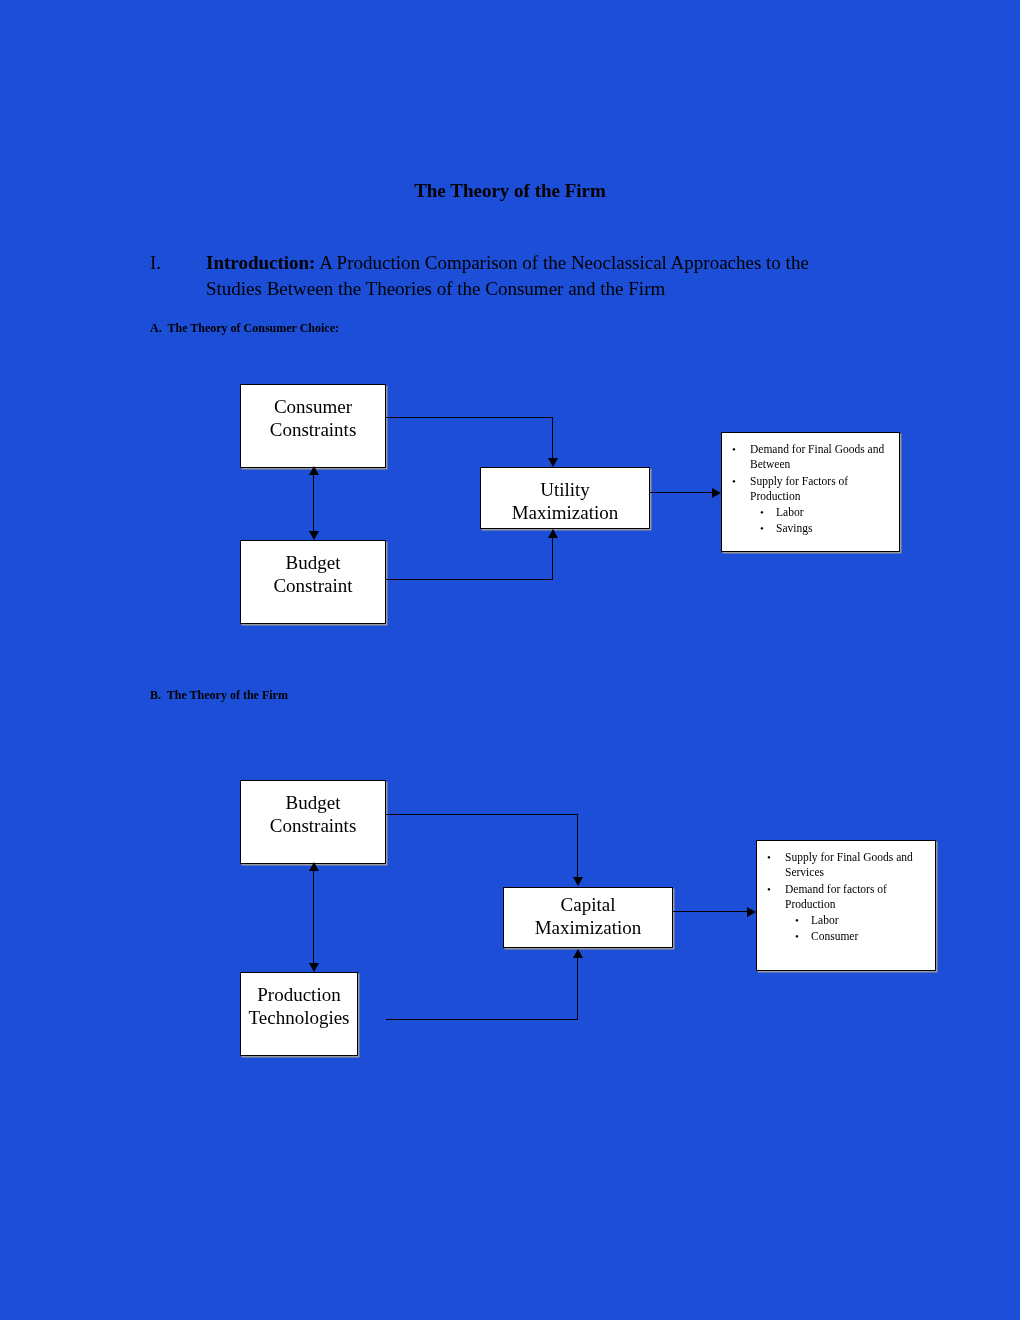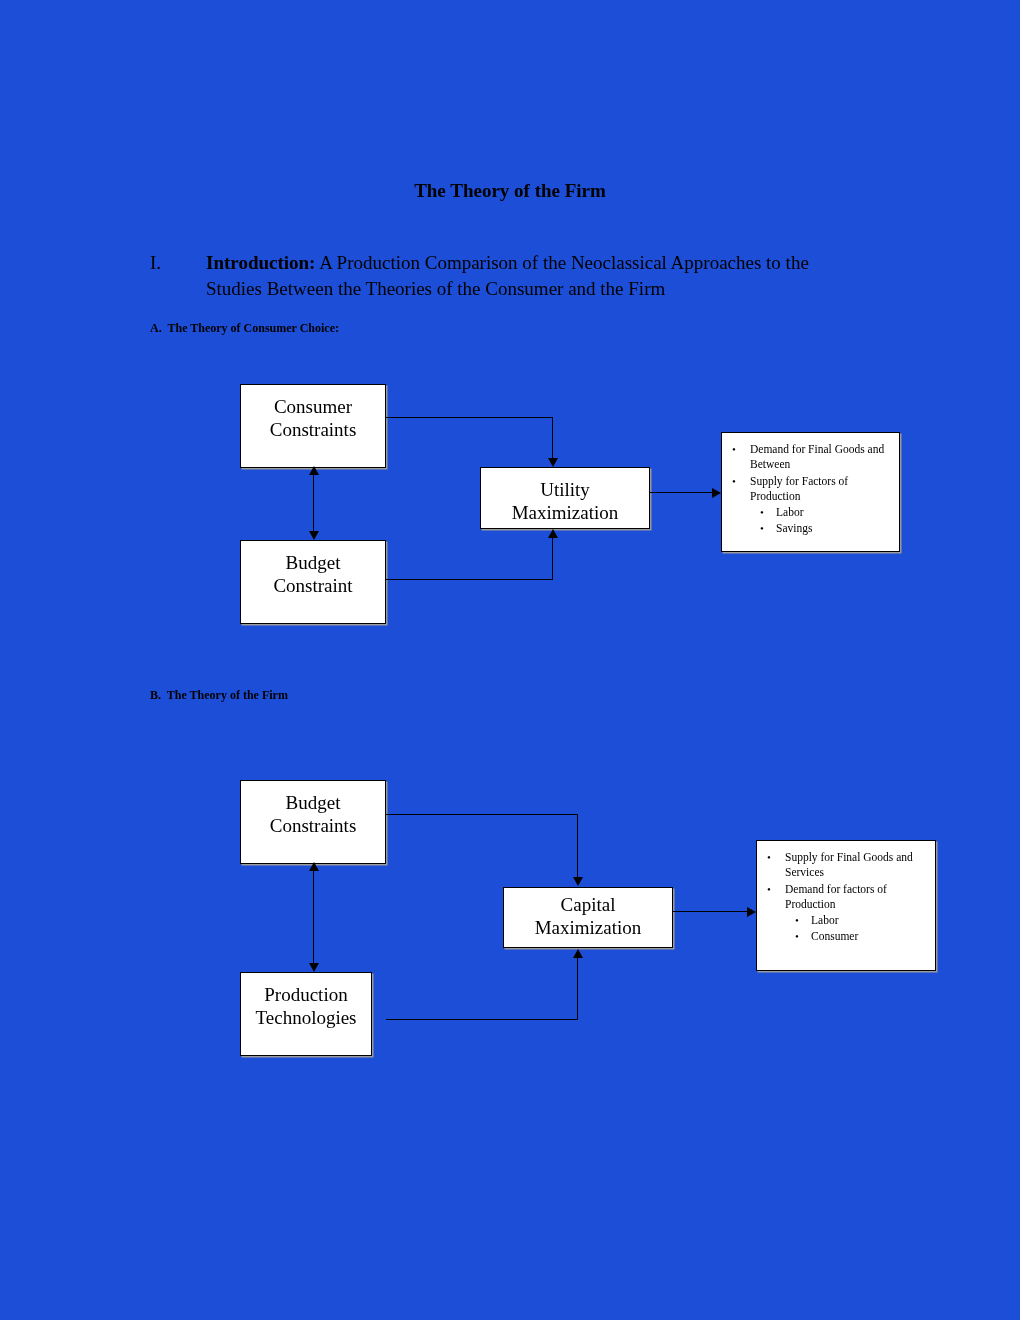--- a/index.html
+++ b/index.html
@@ -208,21 +208,21 @@
 
   <div class="sub-head" id="head-b">B.  The Theory of the Firm</div>
 
   <div>
 
     <div class="node" style="left:240px; top:780px; width:146px; height:84px;">
       <span class="line">Budget</span>
       <span class="line">Constraints</span>
     </div>
 
-    <div class="node" style="left:240px; top:972px; width:132px; height:84px;">
+    <div class="node" style="left:240px; top:972px; width:118px; height:84px;">
       <span class="line">Production</span>
       <span class="line">Technologies</span>
     </div>
 
     <div class="node" style="left:503px; top:887px; width:170px; height:61px; padding-top:5px;">
       <span class="line">Capital</span>
       <span class="line">Maximization</span>
     </div>
 
     <div class="listbox" style="left:756px; top:840px; width:180px; height:131px;">

